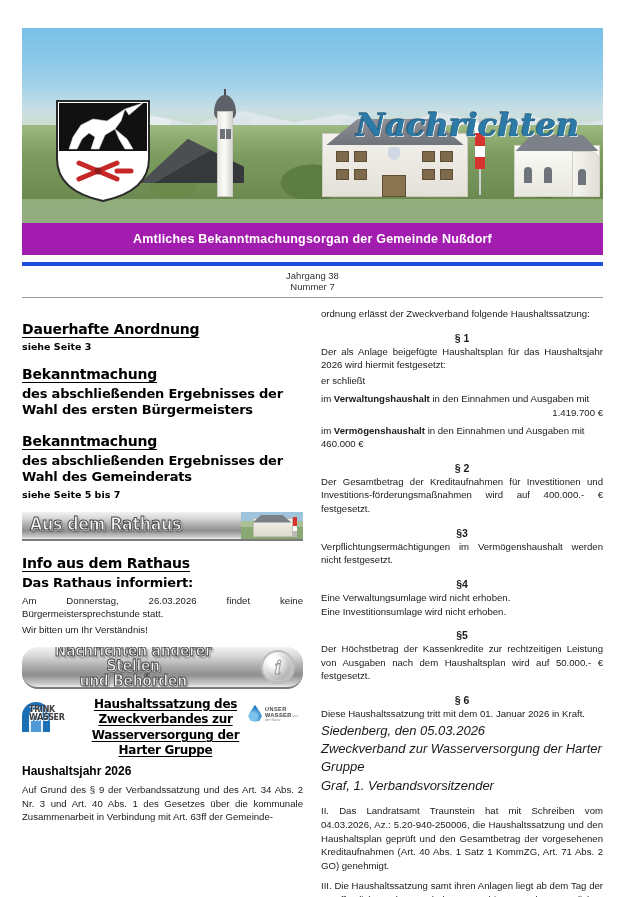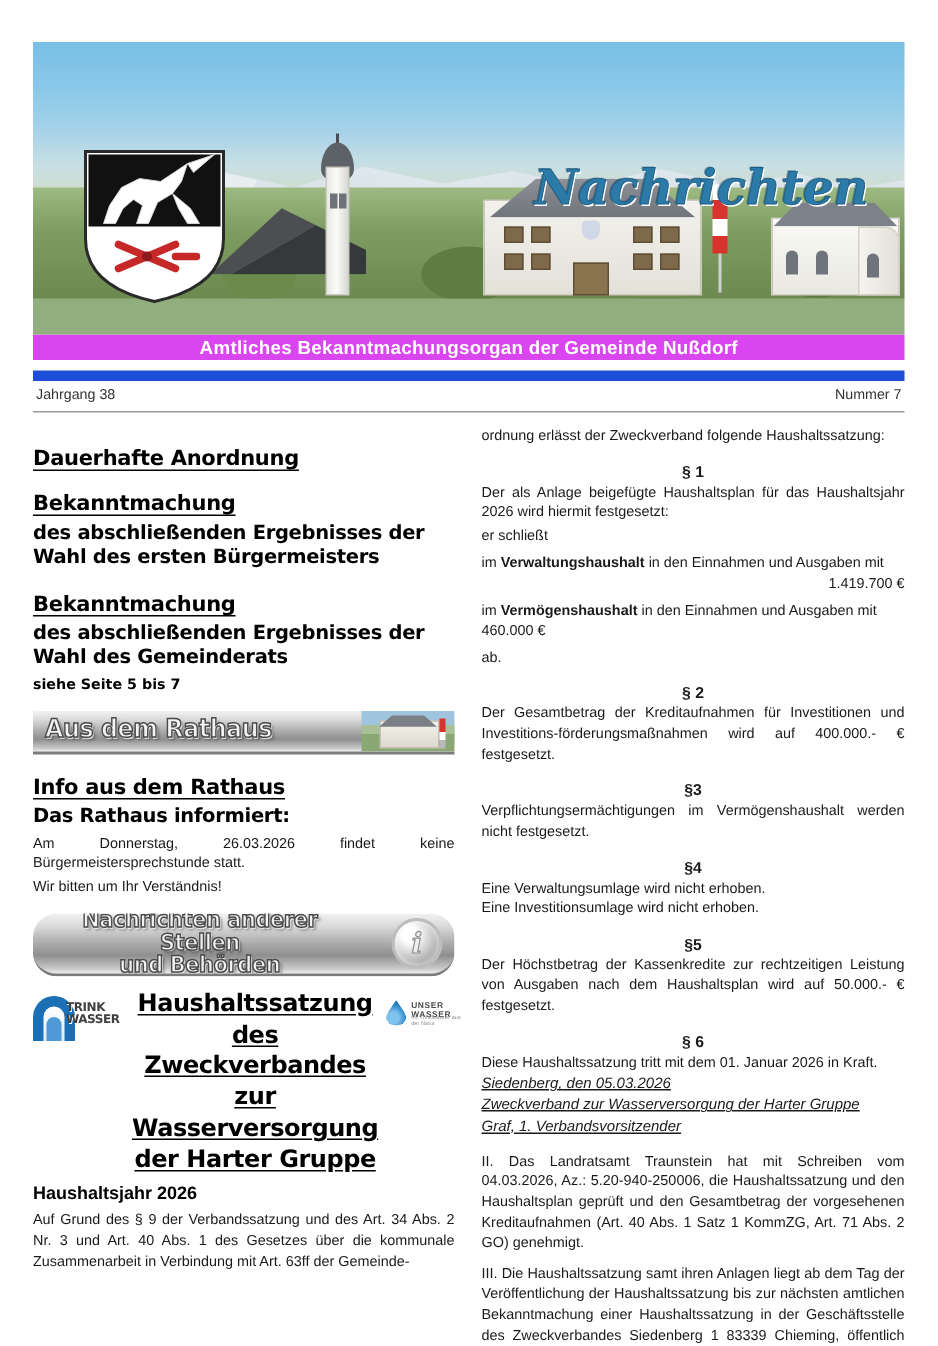--- a/index.html
+++ b/index.html
@@ -194,44 +194,45 @@
     width: 96px; height: 104px;
     z-index: 4;
   }
   .coa {
     width: 100%; height: 100%;
     position: relative;
   }
   
   .blue-strip {
     width: 581px;
-    height: 17px;
-    background: #d946ef;
+    height: 32px;
+    background: #a21caf;
     color: #ffffff;
     font-size: 12.5px;
     font-weight: 700;
     letter-spacing: .2px;
     display: flex;
     align-items: center;
     justify-content: center;
     box-sizing: border-box;
   }
   
   .issue-line {
     width: 581px;
-    border-top: 7px solid #1d4ed8;
+    border-top: 4px solid #1d4ed8;
     border-bottom: 1px solid #9a9a9a;
     margin-top: 7px;
     padding: 4px 2px 5px 2px;
     box-sizing: border-box;
     display: flex;
     justify-content: space-between;
     align-items: center;
     font-size: 9.5px;
     color: #333;
+    flex-direction: column;
   }
   .issue-line .mid { flex: 1; text-align: center; }
 
   
   .cols {
     display: flex;
     gap: 18px;
     margin-top: 9px;
     width: 581px;
   }
@@ -349,26 +350,25 @@
   }
   .body-text {
     font-size: 9.6px;
     line-height: 1.42;
     text-align: justify;
     margin: 0 0 7px 0;
     color: #1a1a1a;
   }
   .body-text.nojust { text-align: left; }
   .para-sig {
-    font-size: 10px;
+    font-size: 13px;
     line-height: 1.42;
     font-style: italic;
     margin: 0;
     color: #1a1a1a;
-    text-decoration: underline;
   }
   .para-center {
     text-align: center;
     font-size: 10.5px;
     font-weight: 700;
     margin: 11px 0 1px 0;
   }
   .amount-right {
     display: block;
     text-align: right;
@@ -398,35 +398,35 @@
     background: linear-gradient(to bottom, #ffffff, #dfeaf5);
   }
   .logo-trinkwasser .arch::after {
     content: "";
     position: absolute; left: 2px; bottom: 0;
     width: 10px; height: 16px;
     background: #4f9ad6;
     border-radius: 5px 5px 0 0;
   }
   .logo-trinkwasser .lg-txt {
-    position: absolute; left: 22px; top: 4px;
+    position: absolute; left: 7px; top: 4px;
     font-family: "DejaVu Sans", sans-serif;
     font-size: 8px;
     font-weight: 700;
     line-height: 1.08;
     color: #3f3f3f;
     letter-spacing: -.3px;
     white-space: pre-line;
     text-shadow: .5px .5px 0 #fff;
   }
   .water-title {
     flex: 1 1 auto;
     text-align: center;
     font-family: "DejaVu Sans", sans-serif;
-    font-size: 16px;
+    font-size: 12px;
     font-weight: 700;
     line-height: 1.3;
     text-decoration: underline;
     text-underline-offset: 2px;
     letter-spacing: -0.3px;
     color: #000;
   }
   .logo-unserwasser {
     flex: 0 0 56px;
     width: 56px; height: 26px;
@@ -531,20 +531,21 @@
     <span>Jahrgang 38</span>
     <span>Nummer 7</span>
   </div>
 
   <div class="cols">
 
     <div class="col">
 
 
       <h2 class="entry-title">Dauerhafte Anordnung</h2>
+      <p class="entry-ref">siehe Seite 3</p>
 
       <h2 class="entry-title">Bekanntmachung</h2>
       <p class="entry-sub">des abschließenden Ergebnisses der Wahl des ersten Bürgermeisters</p>
 
       <h2 class="entry-title">Bekanntmachung</h2>
       <p class="entry-sub">des abschließenden Ergebnisses der Wahl des Gemeinderats</p>
       <p class="entry-ref">siehe Seite 5 bis 7</p>
 
       <div class="sec-banner" style="margin-top:12px;">
         <div class="label">Aus dem Rathaus</div>
@@ -584,21 +585,20 @@
 
     <div class="col col-right">
 
       <p class="body-text">ordnung erlässt der Zweckverband folgende Haushaltssatzung:</p>
 
       <div class="para-center">§ 1</div>
       <p class="body-text" style="margin-bottom:2px;">Der als Anlage beigefügte Haushaltsplan für das Haushaltsjahr 2026 wird hiermit festgesetzt:</p>
       <p class="body-text nojust" style="margin-bottom:5px;">er schließt</p>
       <p class="body-text nojust" style="margin-bottom:4px;"><span>im </span><b>Verwaltungshaushalt</b><span> in den Einnahmen und Ausgaben mit</span><span class="amount-right">1.419.700 €</span></p>
       <p class="body-text nojust" style="margin-bottom:4px;"><span>im </span><b>Vermögenshaushalt</b><span> in den Einnahmen und Ausgaben mit</span><br><span>460.000 €</span></p>
-      <p class="body-text nojust">ab.</p>
 
       <div class="para-center">§ 2</div>
       <p class="body-text">Der Gesamtbetrag der Kreditaufnahmen für Investitionen und Investitions-förderungsmaßnahmen wird auf 400.000.- € festgesetzt.</p>
 
       <div class="para-center">§3</div>
       <p class="body-text">Verpflichtungsermächtigungen im Vermögenshaushalt werden nicht festgesetzt.</p>
 
       <div class="para-center">§4</div>
       <p class="body-text nojust" style="white-space:pre-line;">Eine Verwaltungsumlage wird nicht erhoben.
 Eine Investitionsumlage wird nicht erhoben.</p>

